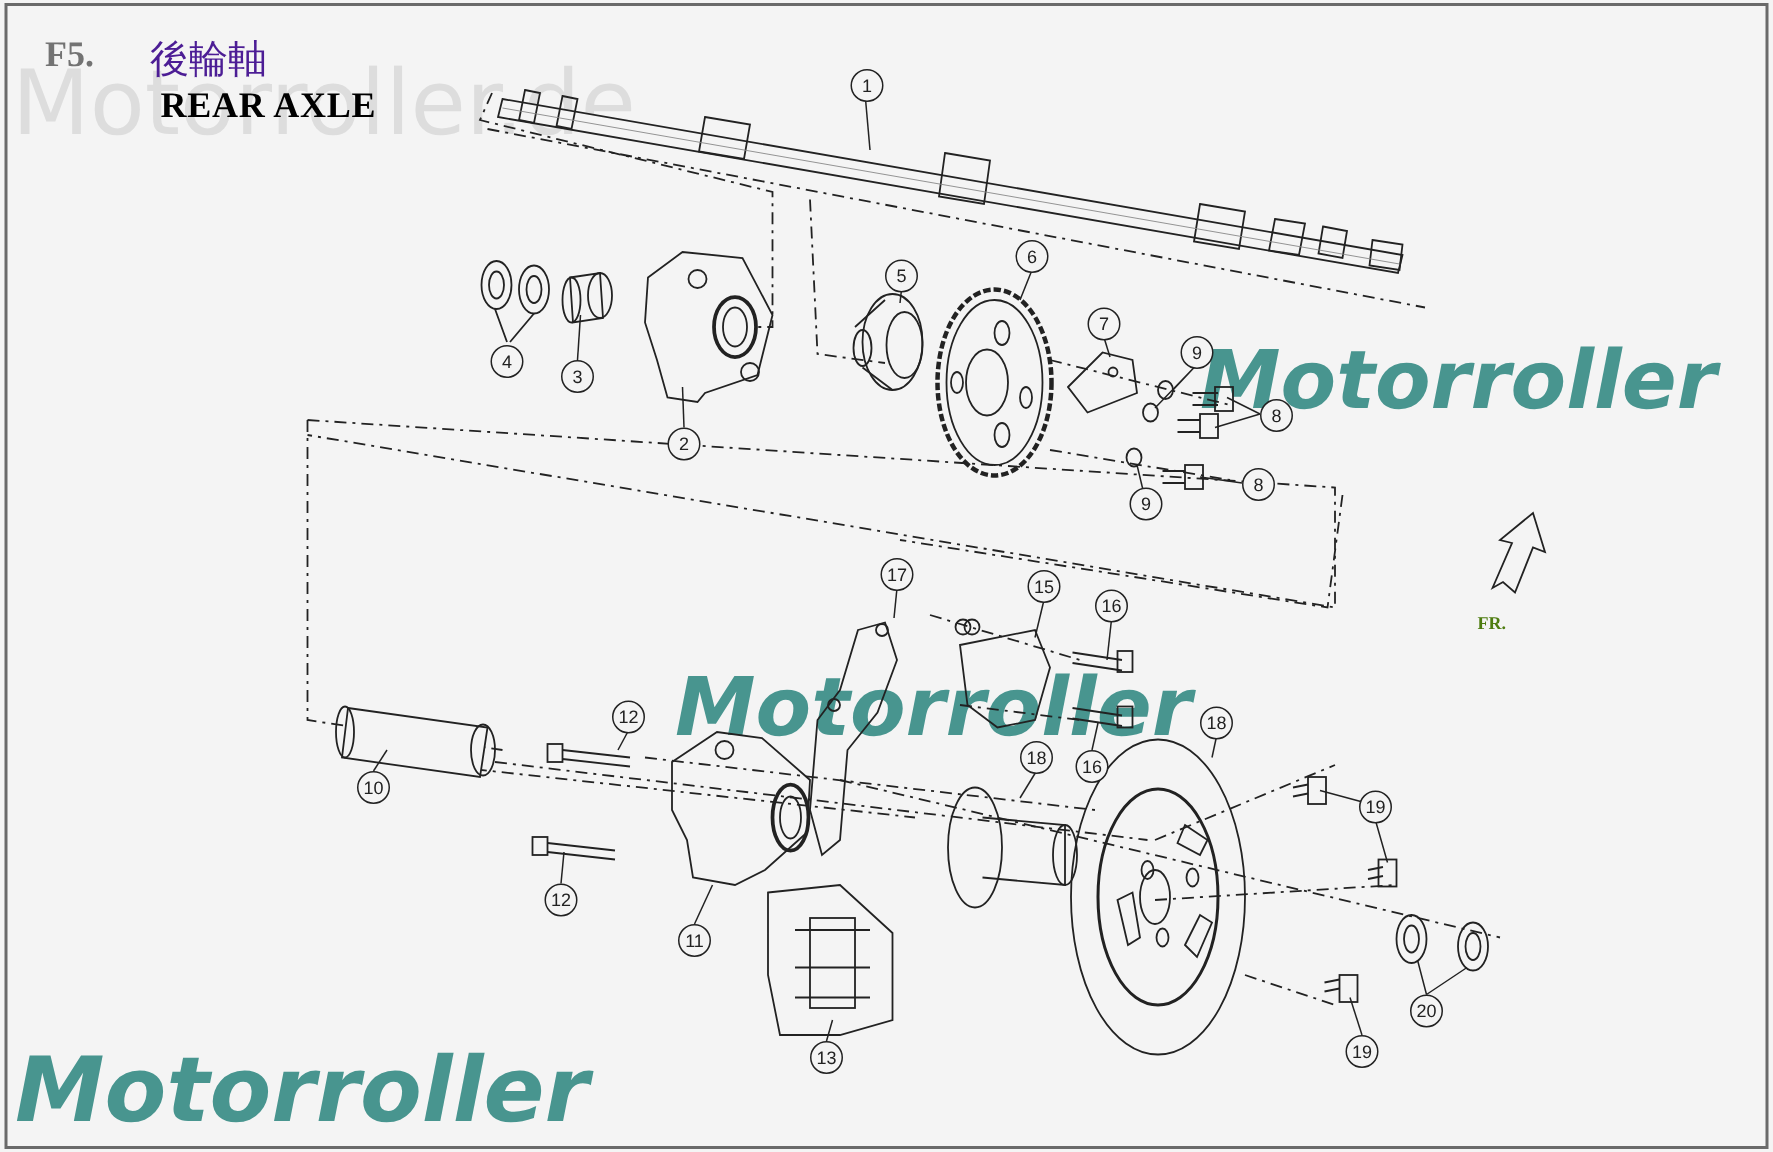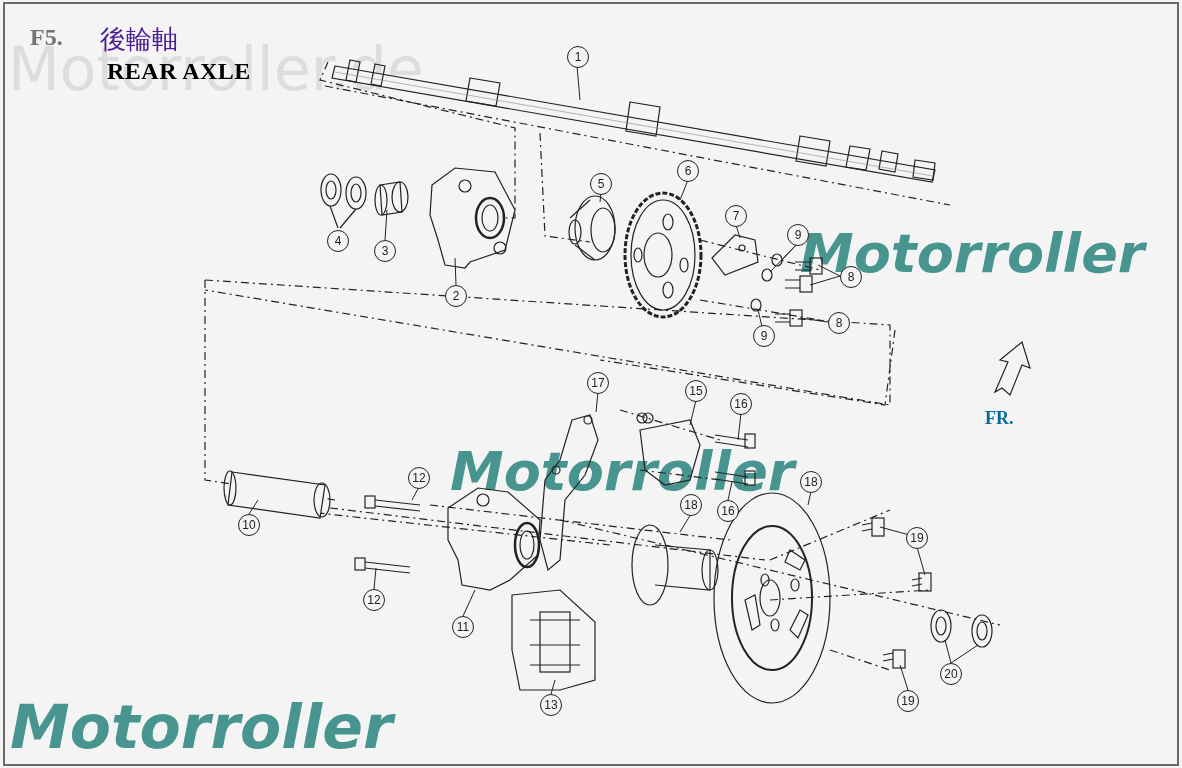--- a/index.html
+++ b/index.html
@@ -8,21 +8,21 @@
   .title-code{position:absolute;left:30px;top:24px;font-size:24px;font-weight:bold;color:#737373;}
   .title-zh{position:absolute;left:100px;top:22px;font-size:26px;color:#4c1d95;}
   .title-en{position:absolute;left:107px;top:58px;font-size:24px;font-weight:bold;color:#000000;letter-spacing:0.5px;}
   .wm{position:absolute;font-family:"DejaVu Sans",sans-serif;color:#0f766e;font-style:italic;font-weight:bold;opacity:.75;}
   .wm-top{left:8px;top:34px;font-size:60px;font-style:normal;font-weight:normal;color:#d6d6d6;}
   .wm-right{left:800px;top:222px;font-size:54px;}
   .wm-mid{left:450px;top:440px;font-size:54px;}
   .wm-bl{left:10px;top:692px;font-size:60px;}
   svg.drawing{position:absolute;left:0;top:0;}
   .callout{position:absolute;width:20px;height:20px;border:1.3px solid #222;border-radius:50%;font-family:"Liberation Sans",sans-serif;font-size:12px;line-height:20px;text-align:center;color:#222;background:#f4f4f4;box-sizing:content-box;}
-  .fr{position:absolute;left:985px;top:408px;font-size:18px;font-weight:bold;color:#0369a1;}
+  .fr{position:absolute;left:985px;top:408px;font-size:12px;font-weight:bold;color:#4d7c0f;}
 </style>
 </head>
 <body>
 
 <div class="frame"></div>
 
 <div class="wm wm-top">Motorroller.de</div>
 <div class="wm wm-right">Motorroller</div>
 <div class="wm wm-mid">Motorroller</div>
 <div class="wm wm-bl">Motorroller</div>

